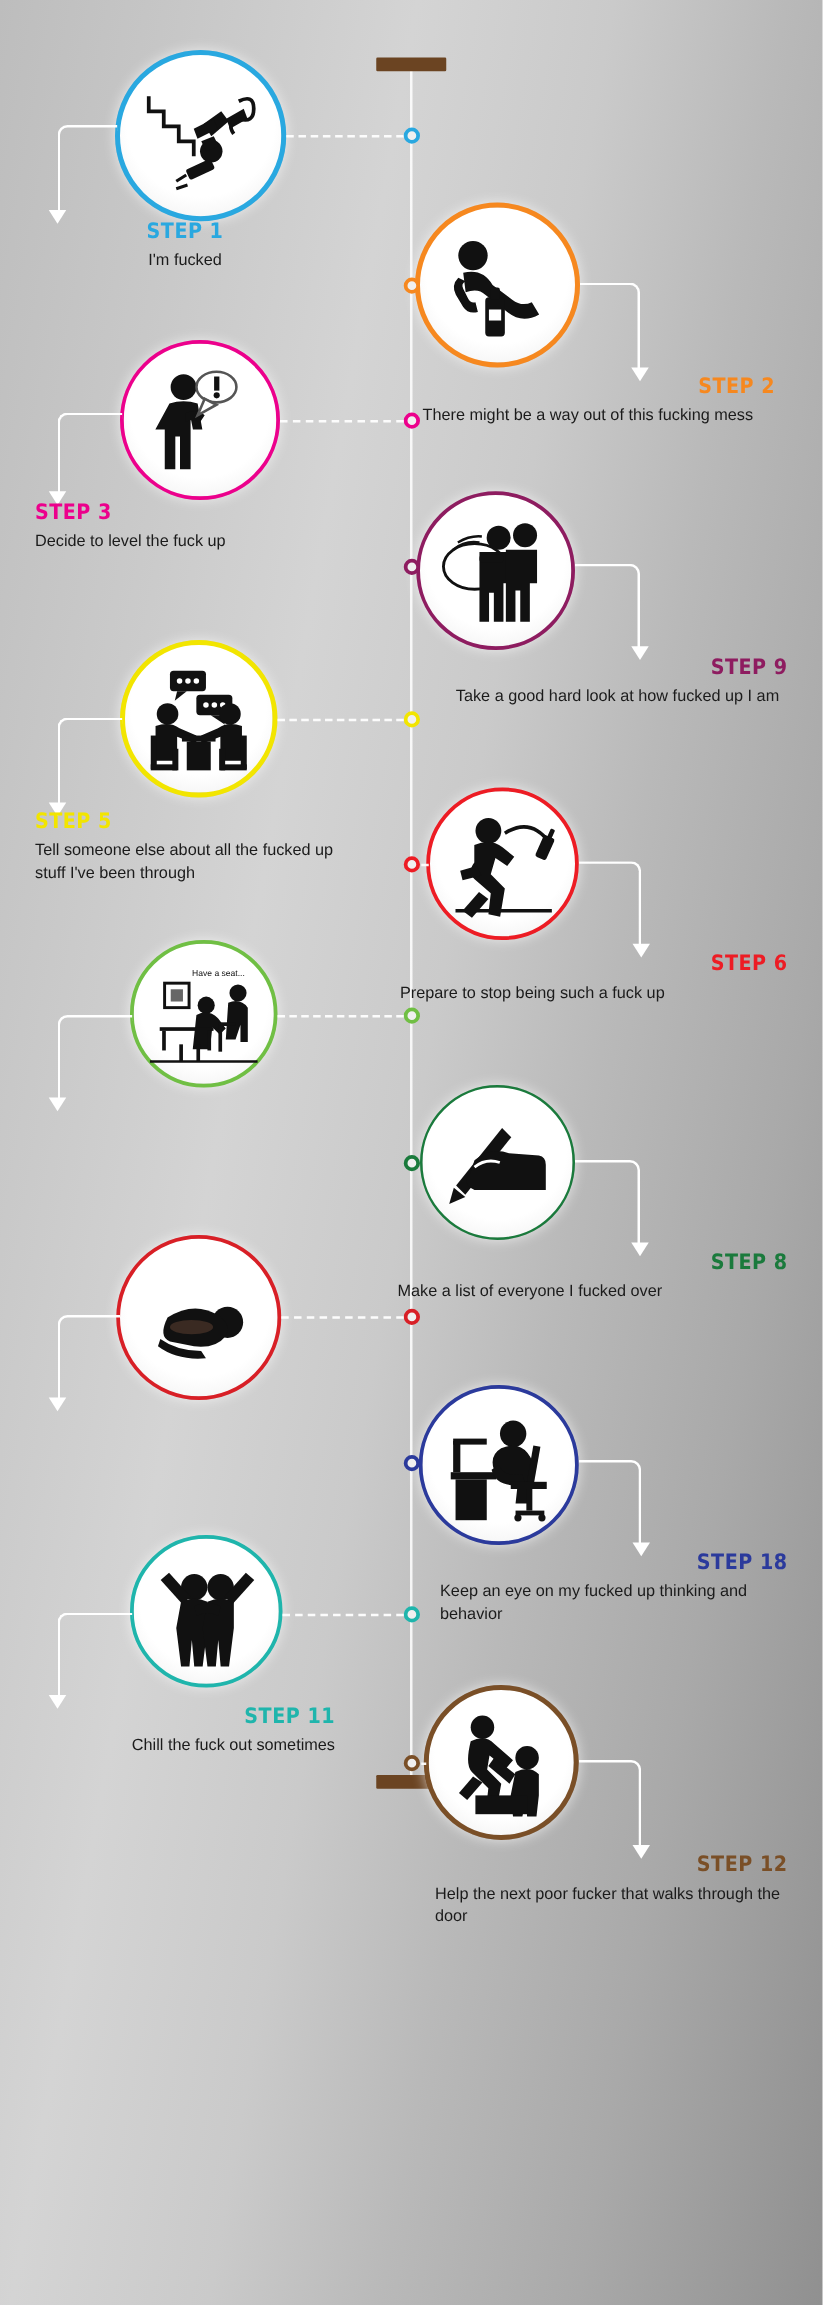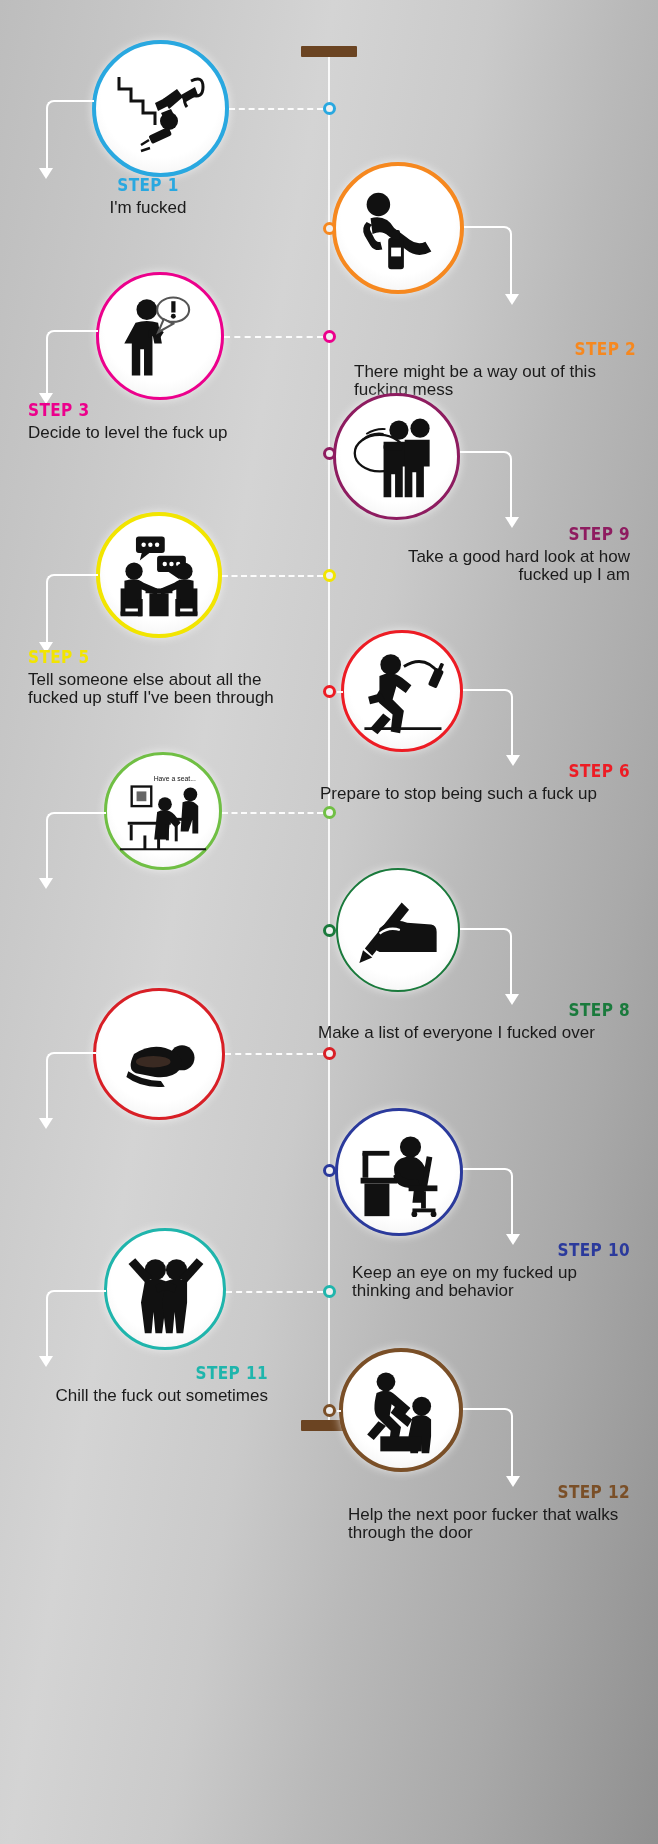--- a/index.html
+++ b/index.html
@@ -39,21 +39,21 @@
 
   
   .caption{position:absolute;width:240px;}
   .caption.right{text-align:right;}
   .caption.left{text-align:left;}
   .steplabel{
     font-weight:bold;font-size:17px;letter-spacing:.4px;line-height:19px;
     font-family:"DejaVu Sans Condensed","Liberation Sans",sans-serif;
   }
   .stepdesc{
-    color:#1b1b1b;font-size:17px;line-height:17.5px;margin-top:4px;
+    color:#1b1b1b;font-size:13px;line-height:17.5px;margin-top:4px;
     font-family:"Liberation Sans",sans-serif;font-weight:500;
   }
   .caption.right .stepdesc{text-align:right;}
 </style>
 </head>
 <body>
 
 <div id="stage">
 
   <div class="spine"></div>
@@ -106,21 +106,21 @@
   <div class="dash" style="left:336px;top:228px;width:0px;"></div>
   <div class="dash" style="left:335px;top:228px;width:0px;"></div>
   <div class="dash" style="left:335px;top:228px;width:0px;"></div>
   <div class="dash" style="left:336px;top:228px;width:-4px;"></div>
   <div class="dash" style="left:336px;top:228px;width:0px;"></div>
   <div class="dash" style="left:336px;top:228px;width:0;"></div>
   <div class="dash" style="left:336px;top:228px;width:0px;"></div>
   <div class="node" style="top:222px;border-color:#f6881f;"></div>
   <div class="elbow" style="left:464px;top:226px;width:48px;height:70px;border-right-width:2px;border-top-width:2px;border-radius:0 8px 0 0;"></div>
   <div class="arrowhead" style="left:505px;top:294px;"></div>
-  <div class="caption right" style="left:296px;top:300px;width:340px;margin-top:40px;">
+  <div class="caption right" style="left:280px;top:300px;width:340px;">
     <div class="steplabel" style="color:#f6881f">STEP 2</div>
     <div class="stepdesc" style="padding-left:58px;text-align:left;">There might be a way out of this fucking mess</div>
   </div>
 
   <div class="circ" style="left:96px;top:272px;width:128px;height:128px;border:3px solid #ec008c;">
     <svg width="94" height="94" viewBox="0 0 100 100">
       <g fill="#111">
         <circle cx="36" cy="22" r="11"></circle>
         <path d="M24 36 q12 -4 24 0 l4 22 h-8 l-2 -10 v44 h-9 V64 h-4 v28 h-9 V58 h-8 Z"></path>
         <path d="M38 44 q10 -4 16 2 l-4 6 q-8 -4 -12 0 Z"></path>
@@ -154,21 +154,21 @@
         <rect x="36" y="36" width="20" height="7" rx="3"></rect>
       </g>
     </svg>
   </div>
   <div class="node" style="top:447px;border-color:#8e1c60;"></div>
   <div class="dash" style="left:337px;top:453px;width:0px;"></div>
   <div class="elbow" style="left:460px;top:451px;width:52px;height:68px;border-right-width:2px;border-top-width:2px;border-radius:0 8px 0 0;"></div>
   <div class="arrowhead" style="left:505px;top:517px;"></div>
   <div class="caption right" style="left:290px;top:525px;width:340px;">
     <div class="steplabel" style="color:#8e1c60">STEP 9</div>
-    <div class="stepdesc" style="padding-left:68px;text-align:right;">Take a good hard look at how fucked up I am</div>
+    <div class="stepdesc" style="padding-left:68px;text-align:center;">Take a good hard look at how fucked up I am</div>
   </div>
 
   <div class="circ" style="left:96px;top:512px;width:126px;height:126px;border:4px solid #f2e500;">
     <svg width="96" height="96" viewBox="0 0 100 100">
       <g fill="#111">
         <rect x="26" y="10" width="30" height="17" rx="3"></rect>
         <path d="M32 27 l-2 8 l10 -8 Z"></path>
         <circle cx="34" cy="18.5" r="2.3" fill="#fff"></circle>
           <circle cx="41" cy="18.5" r="2.3" fill="#fff"></circle>
           <circle cx="48" cy="18.5" r="2.3" fill="#fff"></circle>
@@ -303,21 +303,21 @@
         <circle cx="66" cy="94" r="3"></circle>
           <circle cx="86" cy="94" r="3"></circle>
       </g>
     </svg>
   </div>
   <div class="node" style="top:1164px;border-color:#2b3a9c;"></div>
   <div class="dash" style="left:337px;top:1170px;width:0px;"></div>
   <div class="elbow" style="left:463px;top:1168px;width:50px;height:68px;border-right-width:2px;border-top-width:2px;border-radius:0 8px 0 0;"></div>
   <div class="arrowhead" style="left:506px;top:1234px;"></div>
   <div class="caption right" style="left:290px;top:1241px;width:340px;">
-    <div class="steplabel" style="color:#2b3a9c">STEP 10</div>
+    <div class="steplabel" style="color:#2b3a9c">STEP 18</div>
     <div class="stepdesc" style="padding-left:62px;text-align:left;">Keep an eye on my fucked up thinking and behavior</div>
   </div>
 
   <div class="circ" style="left:104px;top:1228px;width:122px;height:122px;border:3px solid #1fb5ac;">
     <svg width="96" height="96" viewBox="0 0 100 100">
       <g fill="#111">
         <circle cx="40" cy="30" r="11"></circle>
         <path d="M29 42 q11 -5 22 0 v22 l-4 32 h-7 l-2 -22 -2 22 h-7 l-4 -32 Z"></path>
         <path d="M30 44 L12 24 l7 -6 18 20 Z"></path>
         <circle cx="62" cy="30" r="11"></circle>

